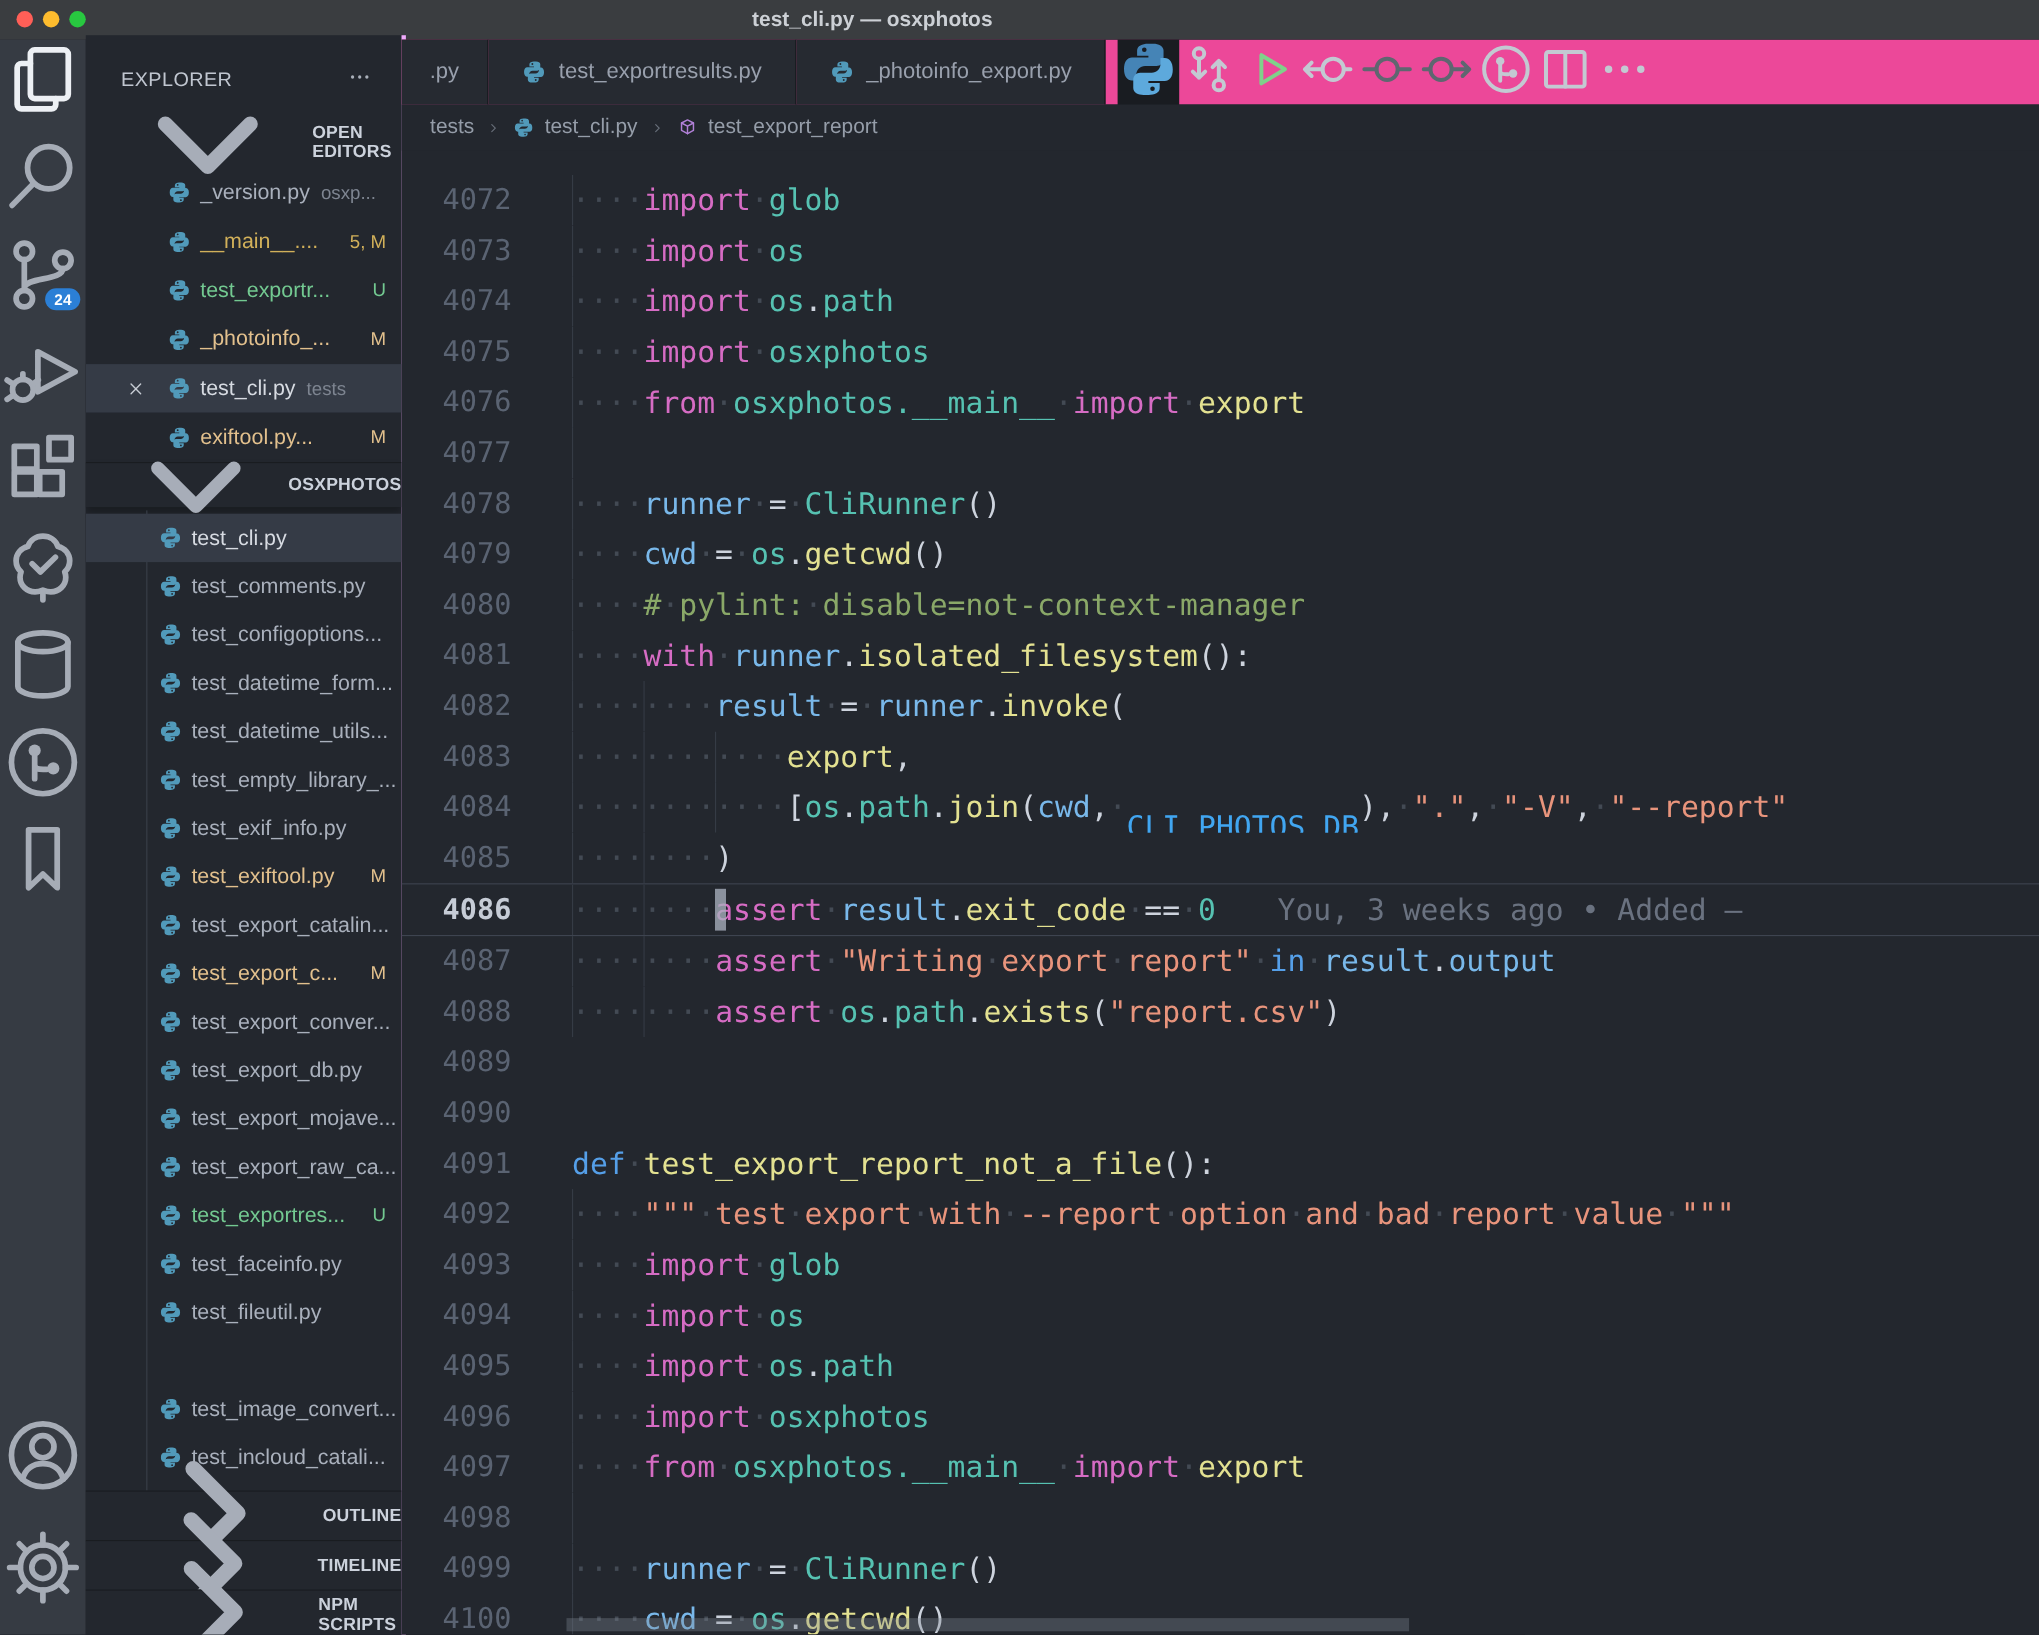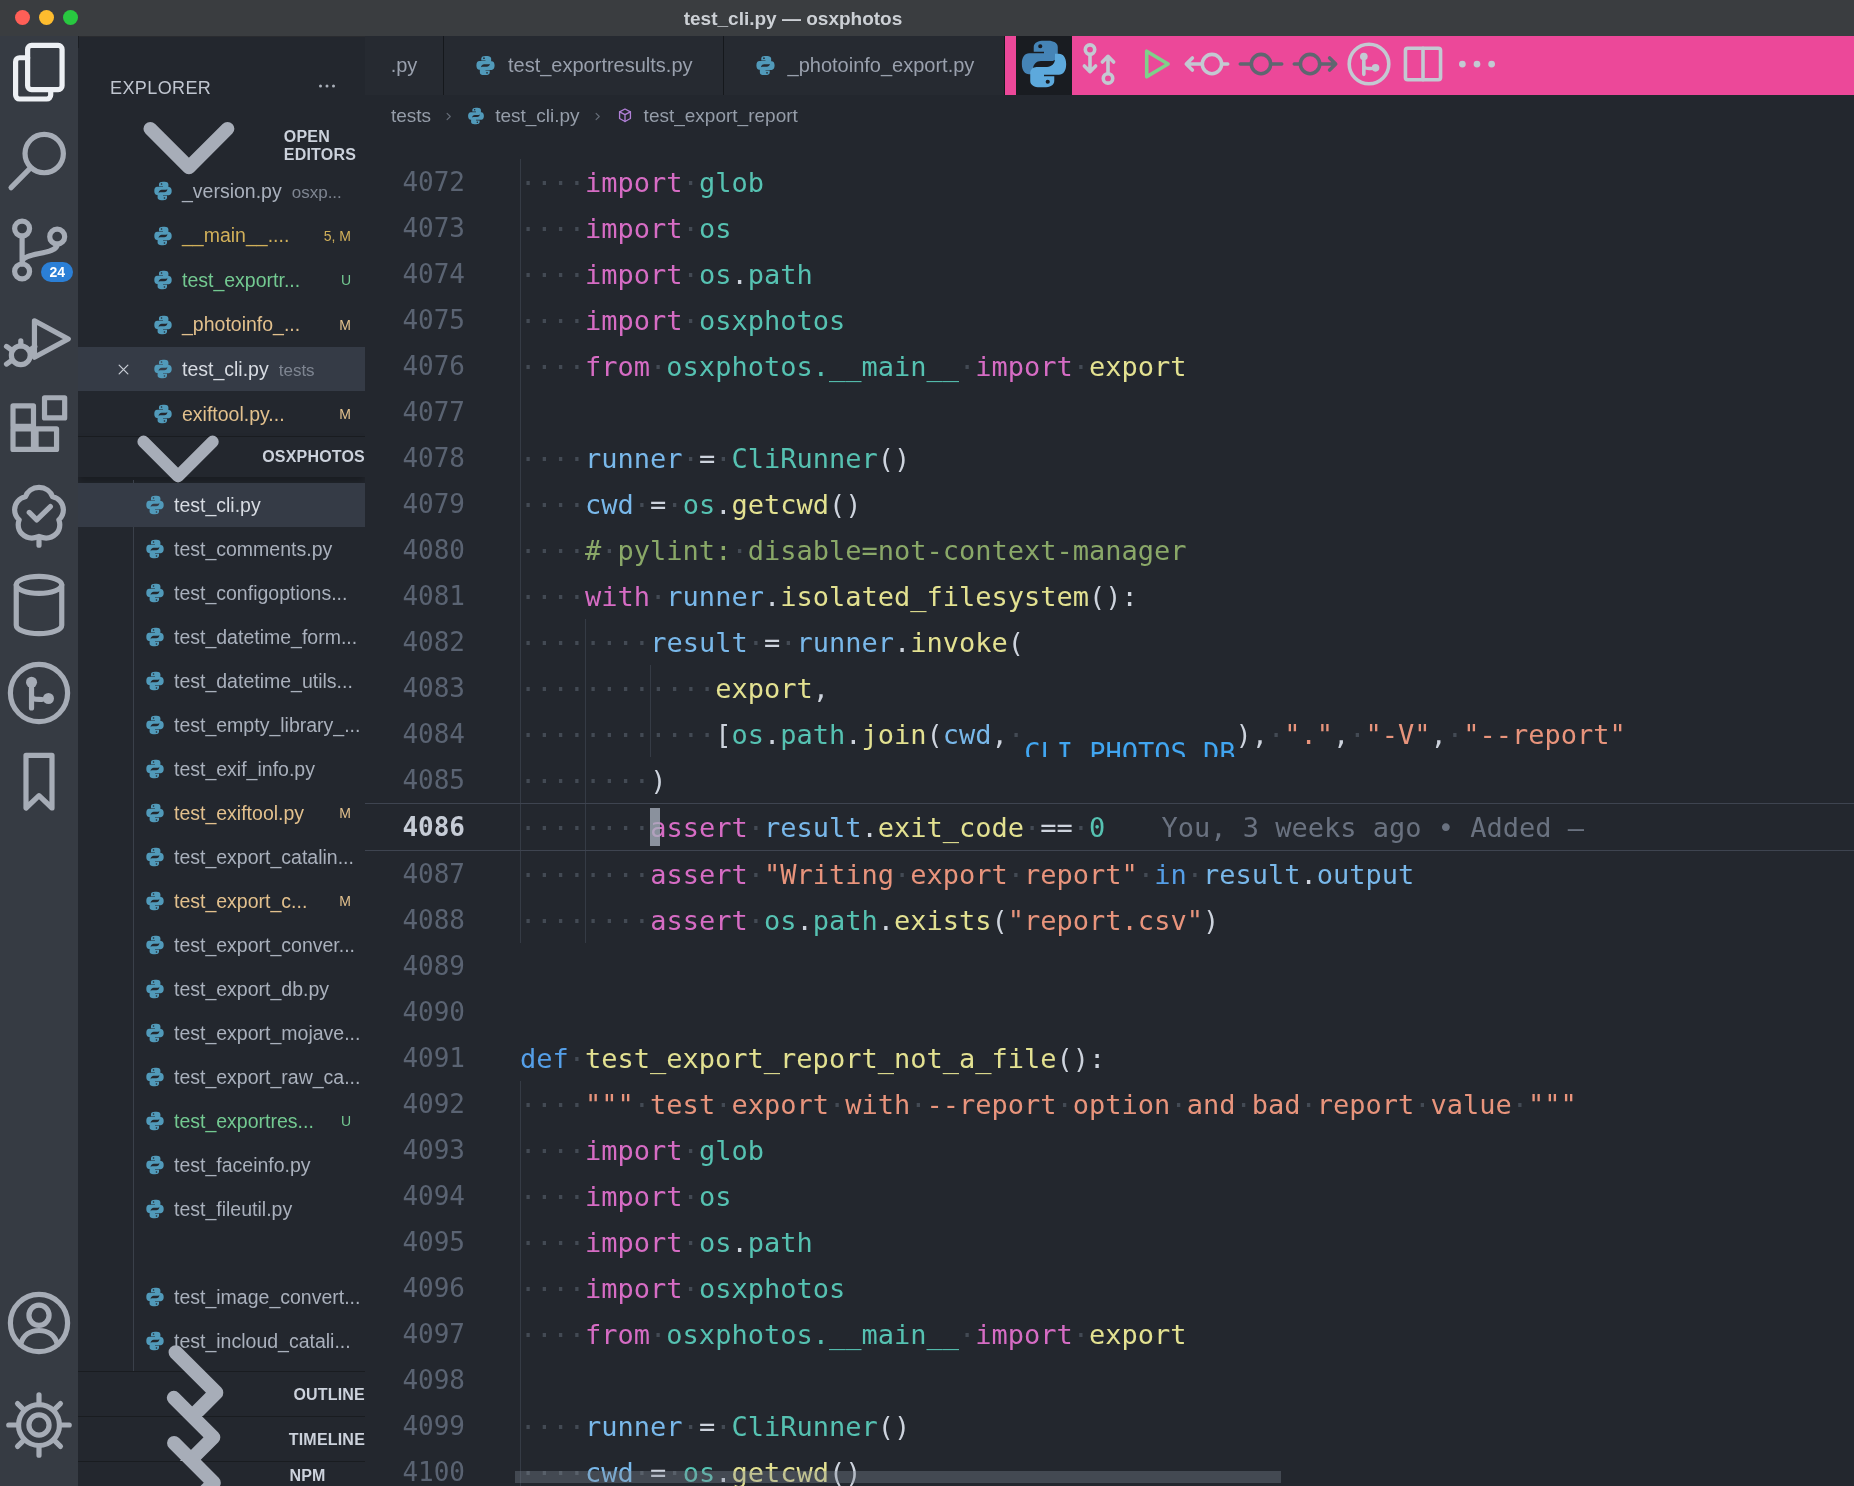--- a/index.html
+++ b/index.html
@@ -16,41 +16,41 @@
 
   
   .activitybar{position:absolute;top:36px;left:0;width:78px;bottom:0;background:#363b43;border-right:1px solid #1b1e23;}
   .acell{position:absolute;left:0;width:78px;height:80px;display:flex;align-items:center;justify-content:center;color:#a6acb6;}
   .acell svg{width:33px;height:33px;}
   .acell.active{color:#edf0f4;}
   .abadge{position:absolute;right:5px;bottom:10px;background:#2b7fd6;color:#fff;border-radius:12px;
           font-size:14px;font-weight:700;padding:2px 8px;line-height:16px;}
 
   
-  .sidebar{position:absolute;top:48px;left:78px;width:287px;bottom:0;background:#23272e;border-right:4px solid #f0abfc;overflow:hidden;}
+  .sidebar{position:absolute;top:32px;left:78px;width:287px;bottom:0;background:#23272e;border-right:4px solid #f0abfc;overflow:hidden;}
   .sb-title{position:absolute;top:0;left:0;right:0;height:74px;}
   .sb-title .lbl{position:absolute;left:32px;top:30px;font-size:18px;color:#c0c6d0;letter-spacing:.4px;}
   .sb-title .dots{position:absolute;right:26px;top:26px;color:#aab0ba;width:24px;height:24px;}
   .sec{position:absolute;left:0;right:0;display:flex;align-items:center;font-weight:700;color:#ccd2dc;font-size:16px;letter-spacing:.2px;}
   .sec svg{width:20px;height:20px;margin:0 4px 0 8px;color:#a7adb8;flex:none;}
   .sec.shadow{box-shadow:0 5px 7px rgba(0,0,0,.28);}
   .sec.bordered{border-top:1px solid #191c20;background:#23272e;}
   .oe-list,.tree{position:absolute;left:0;right:0;}
   .oe-list{top:121px;height:268px;padding-left:15px;}
   .tree{top:428px;height:931px;}
   .tree .vguide{position:absolute;left:55px;top:4px;bottom:8px;width:1px;background:#3a404a;}
   .row{position:absolute;left:0;right:0;height:44px;display:flex;align-items:center;
        font-size:19.5px;color:#a9b0bc;white-space:nowrap;}
   .row.selected{background:#353b46;color:#d7dbe2;}
   .row .ficon{position:absolute;width:22px;height:22px;color:#519aba;}
   .oe-list .ficon{left:74px;} .tree .ficon{left:66px;}
   .row .name{position:absolute;}
   .oe-list .name{left:104px;} .tree .name{left:96px;}
   .row .suffix{color:#7e8591;font-size:17px;margin-left:10px;}
-  .row .badge{position:absolute;right:14px;font-size:14px;}
+  .row .badge{position:absolute;right:14px;font-size:17px;}
   .row .close{position:absolute;left:36px;width:19px;height:19px;color:#c7ccd4;}
   .st-mod{color:var(--c-modified);} .st-untracked{color:var(--c-untracked);} .st-warn{color:var(--c-warning);}
   .panel{position:absolute;left:0;right:0;height:45px;}
 
   
   .editor{position:absolute;top:36px;left:365px;right:0;bottom:0;background:#23272e;overflow:hidden;}
   .tabbar{position:absolute;top:0;left:0;right:0;height:59px;background:#ec4899;display:flex;align-items:stretch;}
   .tab{display:flex;align-items:center;gap:11px;padding:0 30px;background:#262a31;border-right:1px solid #15181c;
        color:#99a0ad;font-size:20px;white-space:nowrap;}
   .tab .ficon{width:23px;height:23px;color:#519aba;}

